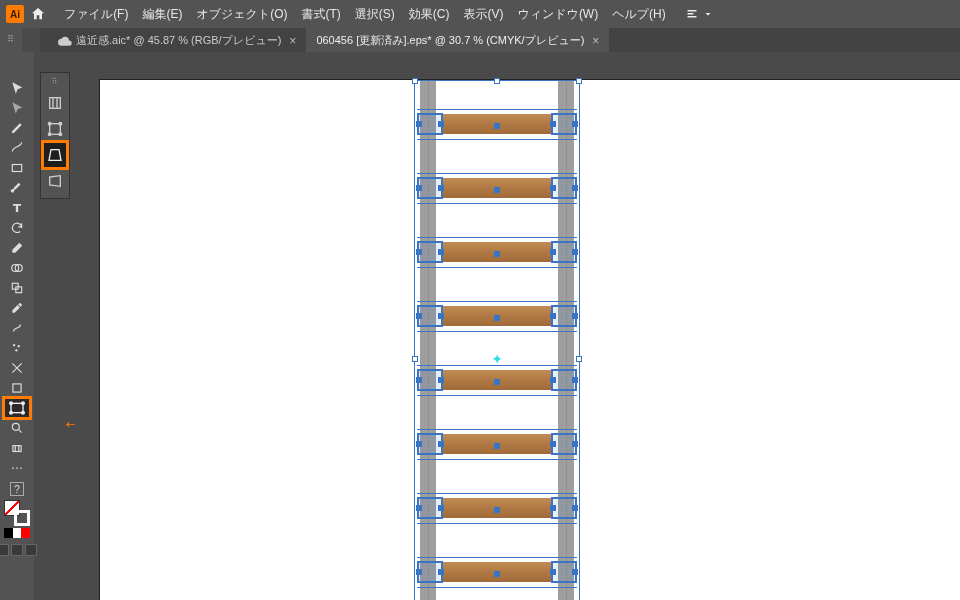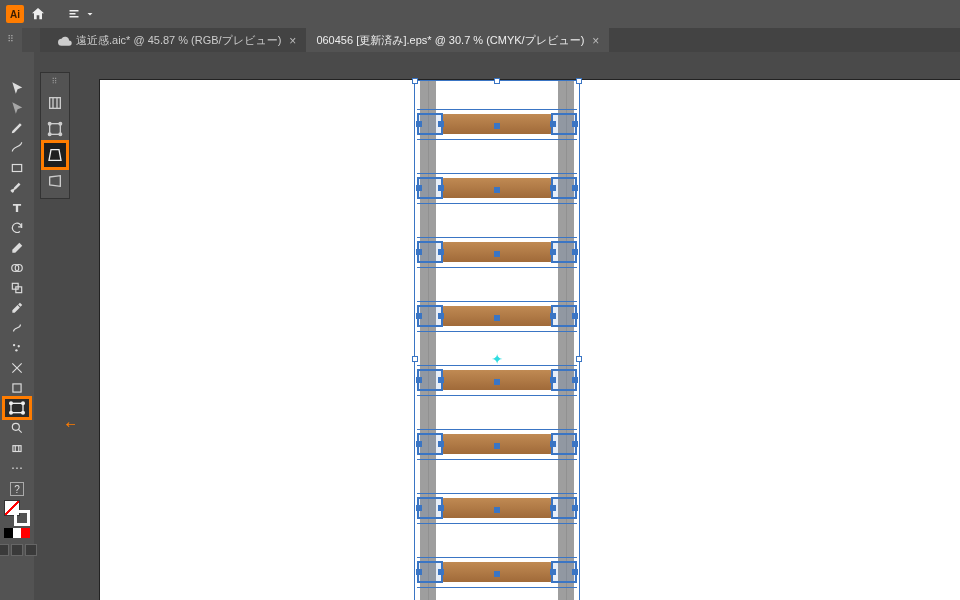--- a/index.html
+++ b/index.html
@@ -80,20 +80,31 @@
 </head>
 <body>
 
 <div class="menubar">
   <div class="app-icon">Ai</div>
   <div class="home-icon">
     <svg viewBox="0 0 24 24" width="16" height="16" fill="#eee">
         <path d="M12 3l9 8h-3v9h-4v-6H10v6H6v-9H3z"></path>
       </svg>
   </div>
+  <div class="menu-items">
+    <span class="menu-item">ファイル(F)</span>
+    <span class="menu-item">編集(E)</span>
+    <span class="menu-item">オブジェクト(O)</span>
+    <span class="menu-item">書式(T)</span>
+    <span class="menu-item">選択(S)</span>
+    <span class="menu-item">効果(C)</span>
+    <span class="menu-item">表示(V)</span>
+    <span class="menu-item">ウィンドウ(W)</span>
+    <span class="menu-item">ヘルプ(H)</span>
+  </div>
   <div class="menu-tail">
     <svg viewBox="0 0 24 24" fill="#eee">
         <rect x="3" y="4" width="18" height="3"></rect>
         <rect x="3" y="10" width="12" height="3"></rect>
         <rect x="3" y="16" width="18" height="3"></rect>
       </svg>
     <svg viewBox="0 0 24 24" fill="#eee">
         <path d="M7 10l5 5 5-5z"></path>
       </svg>
   </div>

